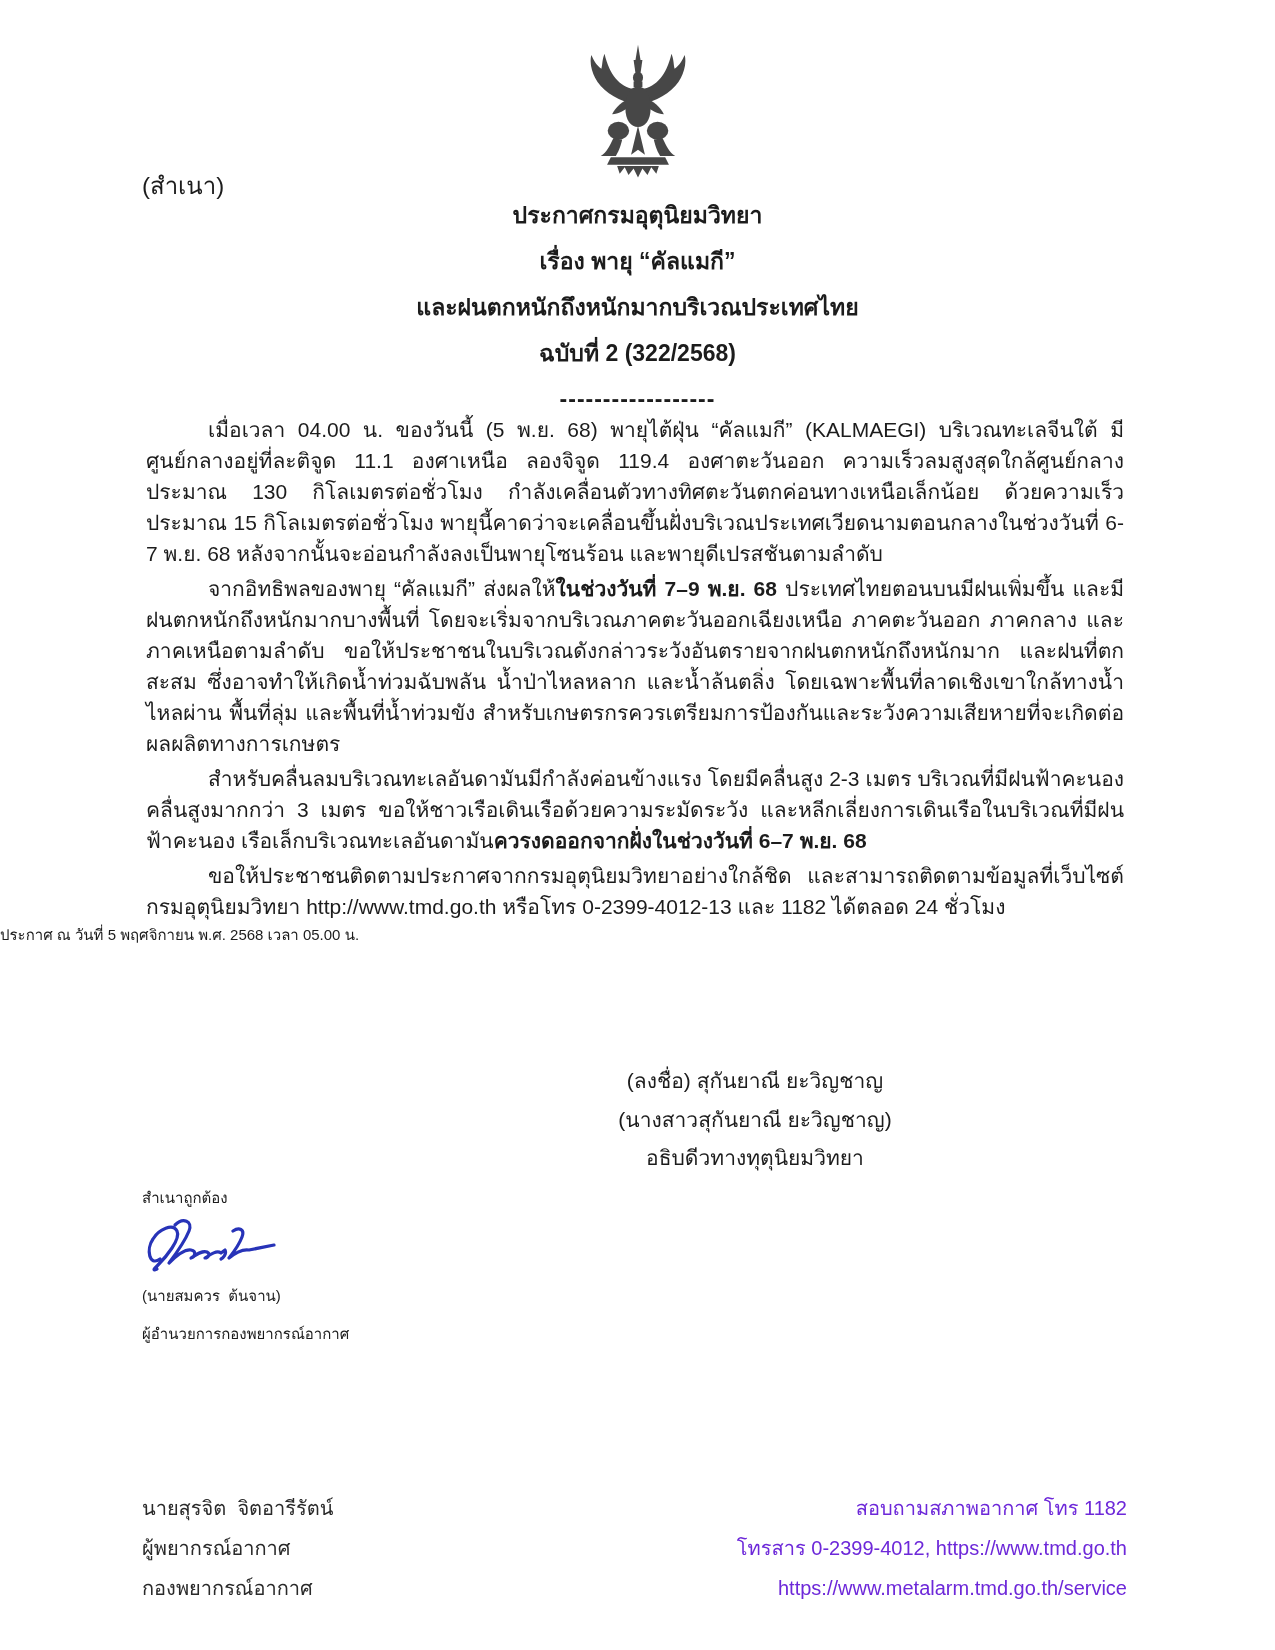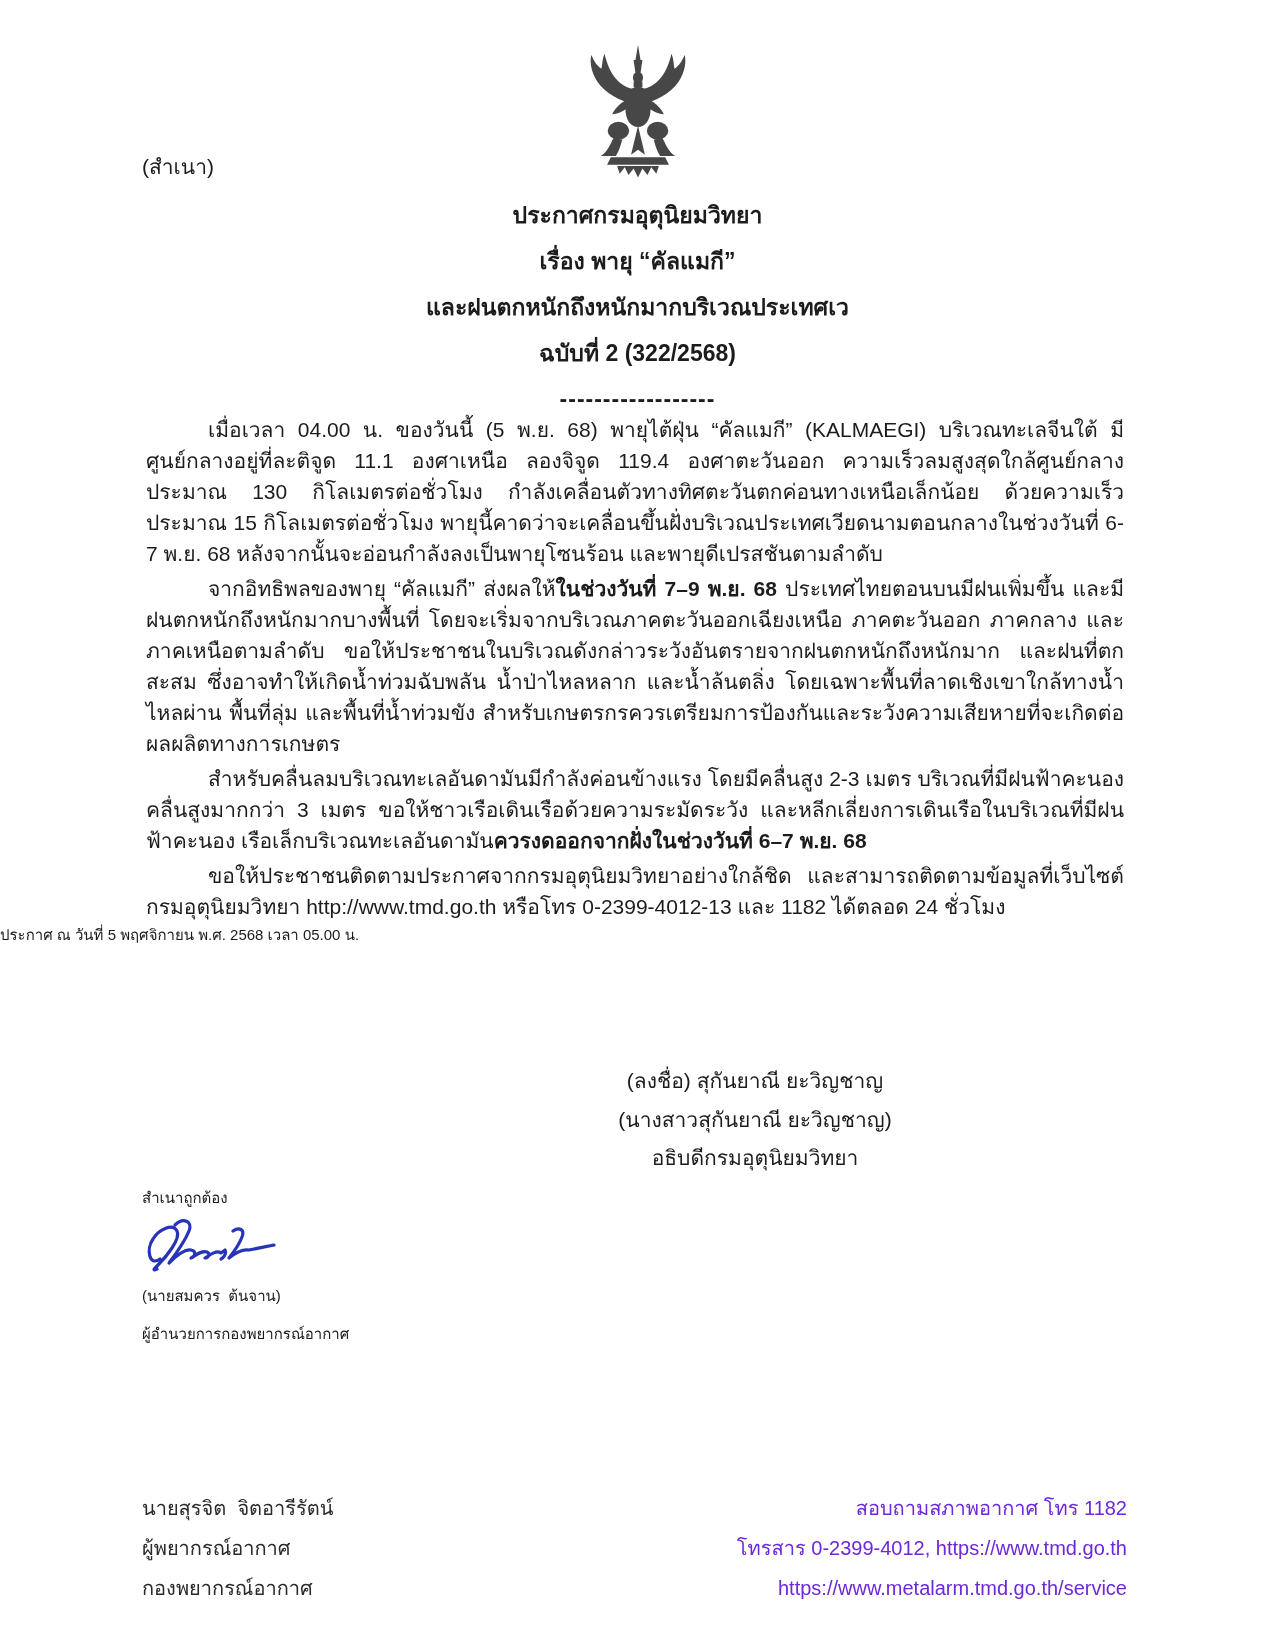--- a/index.html
+++ b/index.html
@@ -1,21 +1,21 @@
 <!DOCTYPE html>
 <html><head>
 <meta charset="utf-8">
 <style>
   html, body { margin:0; padding:0; background:#ffffff; }
   .page {
     position:relative; width:1275px; height:1650px; background:#ffffff;
     font-family:"Liberation Sans","DejaVu Sans",sans-serif;
     color:#1c1c1c; overflow:hidden;
   }
-  .copy-label { position:absolute; left:142px; top:150px; font-size:21px; }
+  .copy-label { position:absolute; left:142px; top:166px; font-size:24px; }
   .emblem { position:absolute; left:578px; top:42px; width:120px; height:142px; }
   .emblem svg { width:100%; height:100%; }
   .title-block {
     position:absolute; left:0; top:192px; width:100%;
     text-align:center; font-size:23px; font-weight:bold; line-height:46px;
   }
   .divider { font-weight:bold; letter-spacing:1px; }
   .body-block {
     position:absolute; left:142px; top:410px; width:986px;
     font-size:21px; line-height:31px; text-align:justify;
@@ -71,40 +71,40 @@
         <path transform="translate(190,0) scale(-1,1)" d="M56,150 C50,162 46,172 36,178 L60,178 C66,168 68,160 70,152 Z"></path>
         <polygon points="52,180 138,180 144,192 46,192"></polygon>
         <path d="M62,194 L128,194 L124,206 L116,196 L110,208 L102,198 L95,212 L88,198 L80,208 L74,196 L66,206 Z"></path>
       </g>
     </svg>
   </div>
 
   <div class="title-block">
     <div>ประกาศกรมอุตุนิยมวิทยา</div>
     <div>เรื่อง พายุ “คัลแมกี”</div>
-    <div>และฝนตกหนักถึงหนักมากบริเวณประเทศเว</div>
+    <div>และฝนตกหนักถึงหนักมากบริเวณประเทศไทย</div>
     <div>ฉบับที่ 2 (322/2568)</div>
     <div class="divider">------------------</div>
   </div>
 
   <div class="body-block">
     <p><span>เมื่อเวลา 04.00 น. ของวันนี้ (5 พ.ย. 68) พายุไต้ฝุ่น “คัลแมกี” (KALMAEGI) บริเวณทะเลจีนใต้ มีศูนย์กลางอยู่ที่ละติจูด 11.1 องศาเหนือ ลองจิจูด 119.4 องศาตะวันออก ความเร็วลมสูงสุดใกล้ศูนย์กลางประมาณ 130 กิโลเมตรต่อชั่วโมง กำลังเคลื่อนตัวทางทิศตะวันตกค่อนทางเหนือเล็กน้อย ด้วยความเร็วประมาณ 15 กิโลเมตรต่อชั่วโมง พายุนี้คาดว่าจะเคลื่อนขึ้นฝั่งบริเวณประเทศเวียดนามตอนกลางในช่วงวันที่ 6-7 พ.ย. 68 หลังจากนั้นจะอ่อนกำลังลงเป็นพายุโซนร้อน และพายุดีเปรสชันตามลำดับ</span></p>
     <p><span>จากอิทธิพลของพายุ “คัลแมกี” ส่งผลให้</span><b>ในช่วงวันที่ 7–9 พ.ย. 68</b><span> ประเทศไทยตอนบนมีฝนเพิ่มขึ้น และมีฝนตกหนักถึงหนักมากบางพื้นที่ โดยจะเริ่มจากบริเวณภาคตะวันออกเฉียงเหนือ ภาคตะวันออก ภาคกลาง และภาคเหนือตามลำดับ ขอให้ประชาชนในบริเวณดังกล่าวระวังอันตรายจากฝนตกหนักถึงหนักมาก และฝนที่ตกสะสม ซึ่งอาจทำให้เกิดน้ำท่วมฉับพลัน น้ำป่าไหลหลาก และน้ำล้นตลิ่ง โดยเฉพาะพื้นที่ลาดเชิงเขาใกล้ทางน้ำไหลผ่าน พื้นที่ลุ่ม และพื้นที่น้ำท่วมขัง สำหรับเกษตรกรควรเตรียมการป้องกันและระวังความเสียหายที่จะเกิดต่อผลผลิตทางการเกษตร</span></p>
     <p><span>สำหรับคลื่นลมบริเวณทะเลอันดามันมีกำลังค่อนข้างแรง โดยมีคลื่นสูง 2-3 เมตร บริเวณที่มีฝนฟ้าคะนองคลื่นสูงมากกว่า 3 เมตร ขอให้ชาวเรือเดินเรือด้วยความระมัดระวัง และหลีกเลี่ยงการเดินเรือในบริเวณที่มีฝนฟ้าคะนอง เรือเล็กบริเวณทะเลอันดามัน</span><b>ควรงดออกจากฝั่งในช่วงวันที่ 6–7 พ.ย. 68</b></p>
     <p><span>ขอให้ประชาชนติดตามประกาศจากกรมอุตุนิยมวิทยาอย่างใกล้ชิด และสามารถติดตามข้อมูลที่เว็บไซต์ กรมอุตุนิยมวิทยา http://www.tmd.go.th หรือโทร 0-2399-4012-13 และ 1182 ได้ตลอด 24 ชั่วโมง</span></p>
   </div>
 
   <div class="announce-block">
     <div>ประกาศ ณ วันที่ 5 พฤศจิกายน พ.ศ. 2568 เวลา 05.00 น.</div>
   </div>
 
   <div class="sign-block">
     <div>(ลงชื่อ) สุกันยาณี ยะวิญชาญ</div>
     <div>(นางสาวสุกันยาณี ยะวิญชาญ)</div>
-    <div>อธิบดีกรมอุตุนิยมวิทยา</div>
+    <div>อธิบดีวทางทุตุนิยมวิทยา</div>
   </div>
 
   <div class="certify-block">
     <div class="certify-label">สำเนาถูกต้อง</div>
     <svg class="signature-svg" width="140" height="62" viewBox="0 0 140 62">
       <g stroke="#2733b8" stroke-width="3.2" fill="none" stroke-linecap="round" stroke-linejoin="round">
         <path d="M16,44 C5,52 2,34 9,24 C15,14 29,8 33,16 C37,24 22,42 14,50 C10,54 8,56 13,54"></path>
         <path d="M31,10 C39,2 49,6 45,16 C41,26 31,40 25,48 C33,40 41,34 47,35 C53,36 51,42 47,43 C53,39 59,35 63,37 C67,39 64,43 61,43 C67,39 73,35 77,38 L81,35 C83,39 79,43 77,44"></path>
         <path d="M89,16 C95,12 101,14 98,22 C95,30 89,38 85,43 C91,38 99,34 105,35 L130,30"></path>
       </g>

